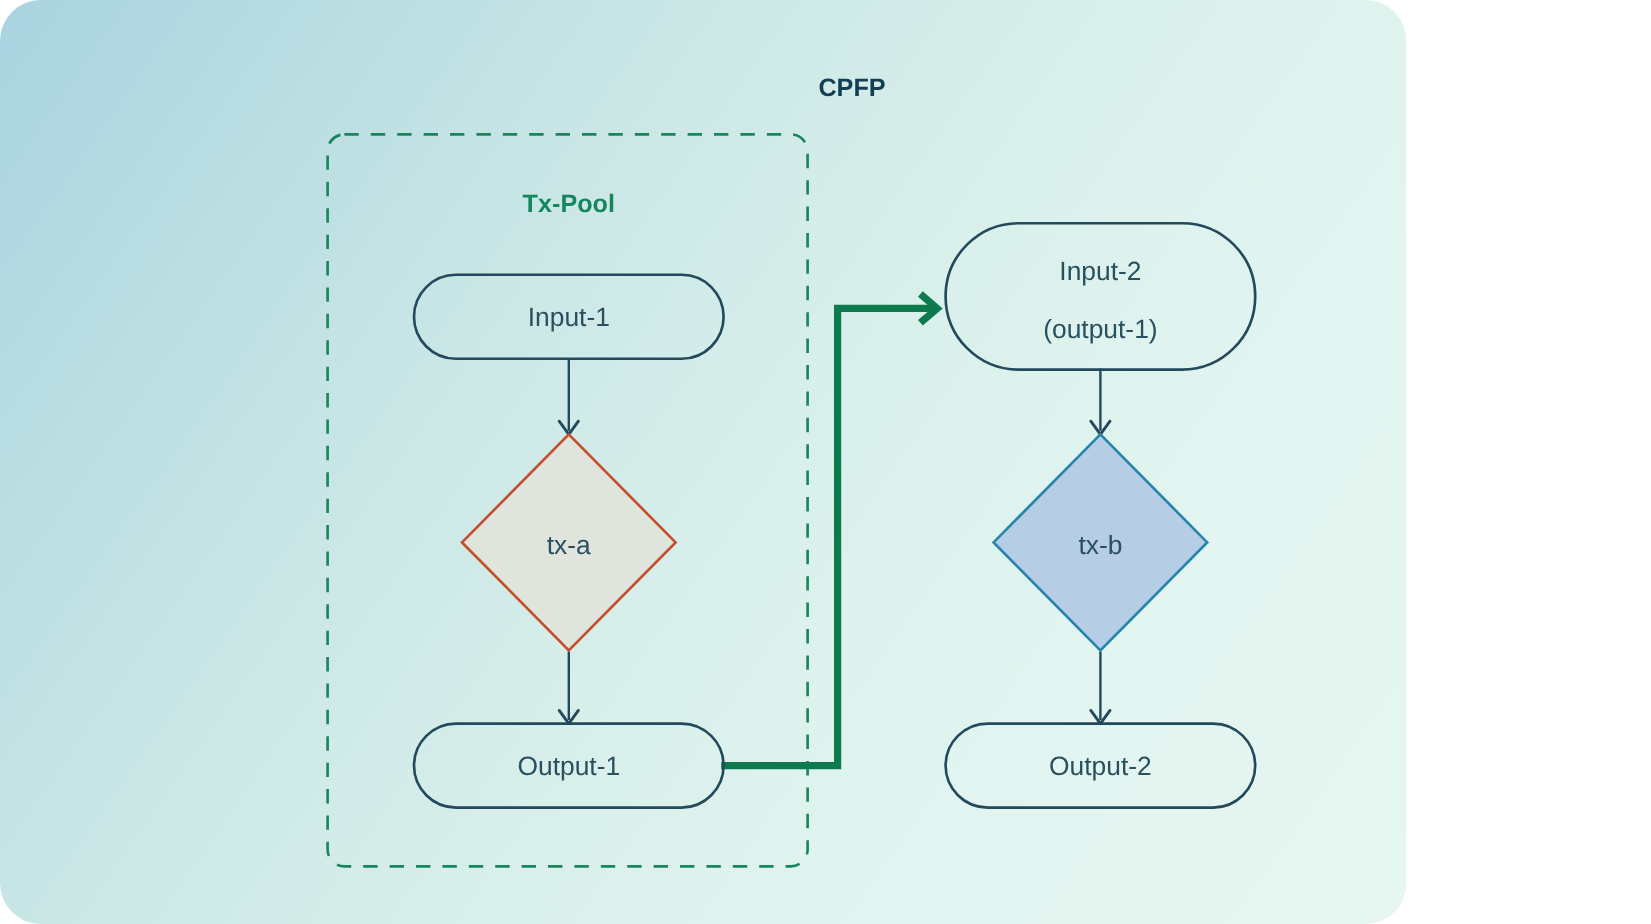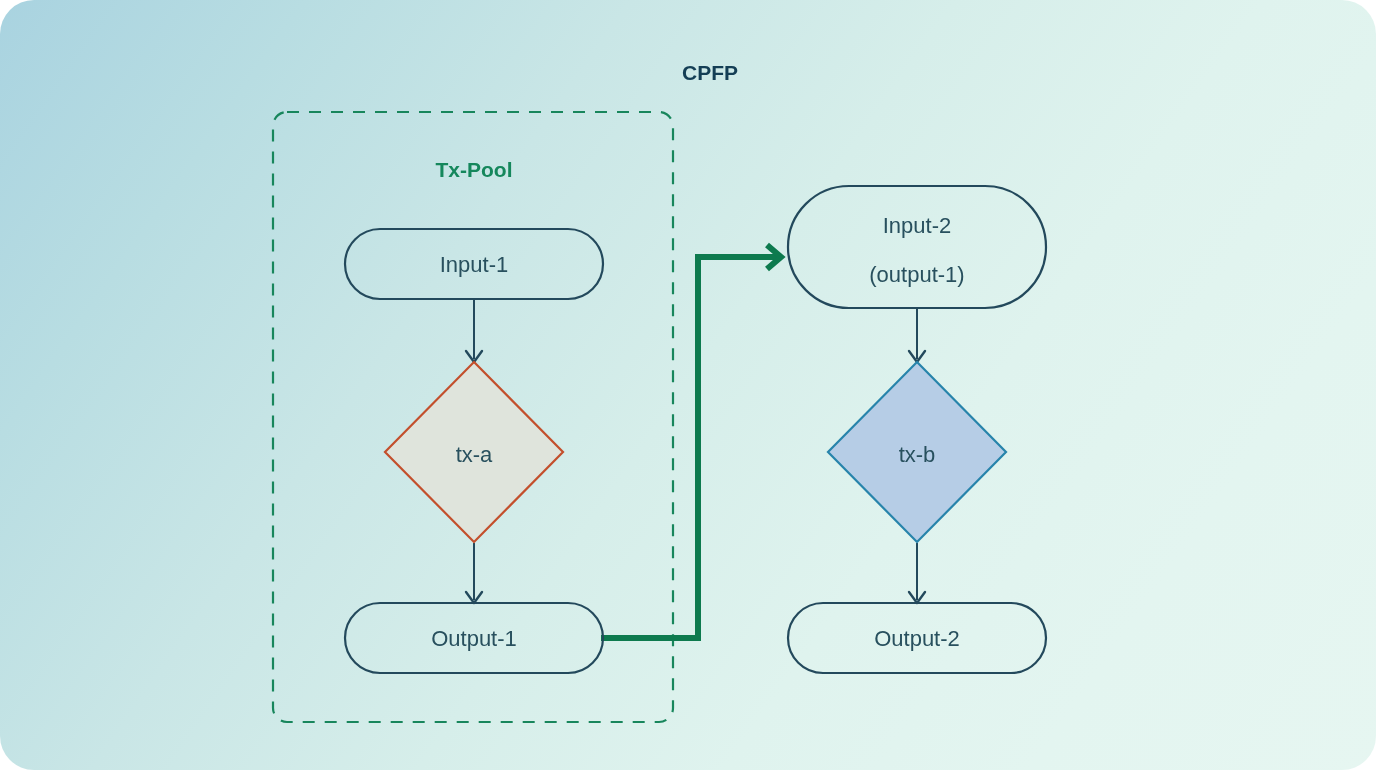--- a/index.html
+++ b/index.html
@@ -10,21 +10,21 @@
   }
   body {
     width: 1376px;
     height: 770px;
     overflow: hidden;
     font-family: "Liberation Sans", sans-serif;
   }
 
   #canvas {
     position: relative;
-    width: 1376px;
+    width: 1172px;
     height: 770px;
     border-radius: 34px;
     overflow: hidden;
     background: linear-gradient(125deg,
                 #a9d3e0 0%,
                 #b8dde2 16%,
                 #c9e6e6 33%,
                 #d6eeea 50%,
                 #dff3ee 66%,
                 #e3f5f0 82%,

